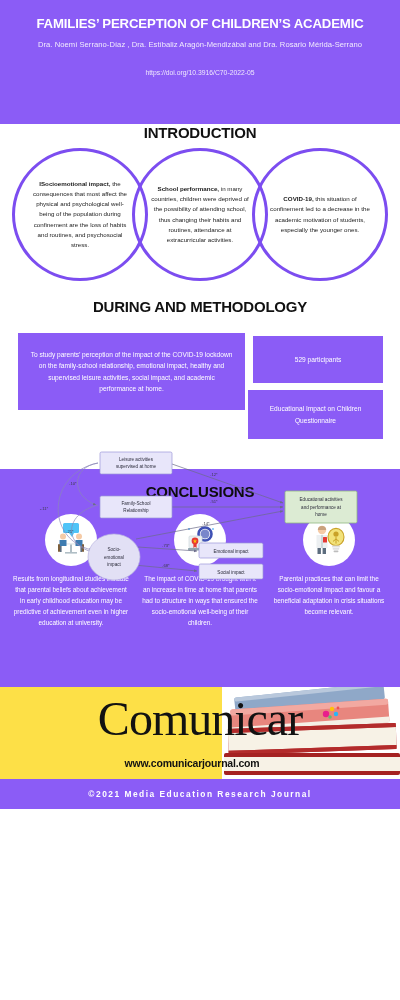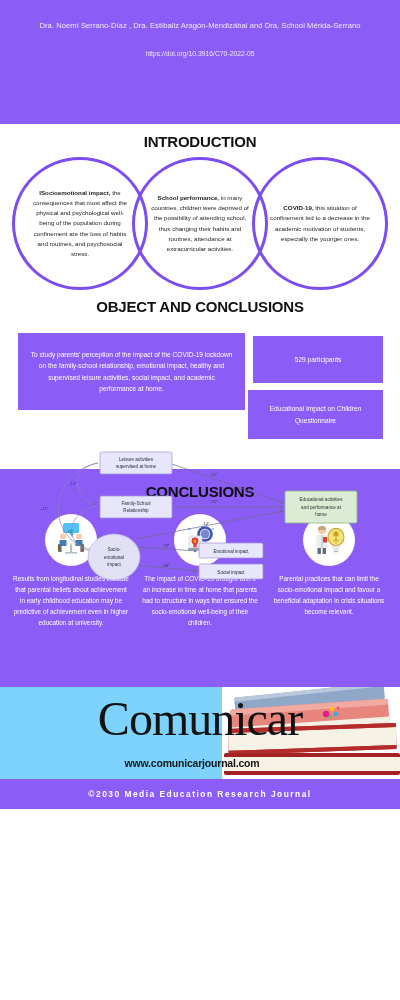--- a/index.html
+++ b/index.html
@@ -46,21 +46,21 @@
     font-size: 15px;
     font-weight: bold;
     color: #111111;
     letter-spacing: -0.2px;
   }
 
   
   .intro {
     position: relative;
     height: 170px;
-    padding-top: 9px;
+    padding-top: 0;
   }
   .circles {
     position: relative;
     height: 132px;
     margin-top: 7px;
   }
   .circle {
     position: absolute;
     width: 136px;
     height: 133px;
@@ -160,21 +160,21 @@
     color: #ffffff;
     font-size: 6.4px;
     line-height: 1.72;
     padding: 0 4px;
   }
 
   
   .logo-band {
     position: relative;
     height: 92px;
-    background: #7dd3fc;
+    background: #fde047;
     overflow: hidden;
   }
   .books-art {
     position: absolute;
     right: 0; top: 0;
     width: 178px; height: 92px;
     overflow: hidden;
   }
   .logo-word {
     position: absolute;
@@ -213,22 +213,23 @@
     letter-spacing: 1.5px;
   }
 
   .band-top { height: 8px; background: #8B5CF6; }
 </style>
 </head>
 <body>
 
 <div class="header">
   <div class="header-title">
-  </div>
-  <div class="header-authors">Dra. Noemí Serrano-Díaz , Dra. Estíbaliz Aragón-Mendizábal and Dra. School Mérida-Serrano</div>
+    <div>FAMILIES’ PERCEPTION OF CHILDREN’S ACADEMIC</div>
+  </div>
+  <div class="header-authors">Dra. Noemí Serrano-Díaz , Dra. Estíbaliz Aragón-Mendizábal and Dra. Rosario Mérida-Serrano</div>
   <div class="header-doi">https://doi.org/10.3916/C70-2022-05</div>
 </div>
 
 <section class="intro">
   <div class="section-title">INTRODUCTION</div>
   <div class="circles">
 
     <div class="circle circle-1">
       <div class="circle-text">
         <b>ISocioemotional impact,</b><span> the consequences that most affect the physical and psychological well-being of the population during confinement are the loss of habits and routines, and psychosocial stress.</span>
@@ -244,21 +245,21 @@
     <div class="circle circle-3">
       <div class="circle-text">
         <b>COVID-19,</b><span> this situation of confinement led to a decrease in the academic motivation of students, especially the younger ones.</span>
       </div>
     </div>
 
   </div>
 </section>
 
 <section class="method">
-  <div class="section-title">OBJECT AND CONCLUSIONS</div>
+  <div class="section-title">DURING AND METHODOLOGY</div>
 
   <div class="method-grid">
     <div class="purple-box box-objective">To study parents’ perception of the impact of the COVID-19 lockdown on the family-school relationship, emotional impact, healthy and supervised leisure activities, social impact, and academic performance at home.</div>
     <div class="purple-box box-participants">529 participants</div>
     <div class="purple-box box-instrument">Educational Impact on Children Questionnaire</div>
   </div>
 
   <div class="diagram-wrap">
     <svg width="400" height="150" viewBox="0 0 400 150" xmlns="http://www.w3.org/2000/svg">
       <defs>
@@ -432,14 +433,14 @@
       <circle cx="114" cy="27" r="2.2" fill="#29B6F6"></circle>
       <circle cx="108" cy="30" r="1.8" fill="#66BB6A"></circle>
       <circle cx="116" cy="21" r="1.4" fill="#EF5350"></circle>
     </svg>
   </div>
   <div class="logo-word">Comunicar</div>
   <div class="logo-url">www.comunicarjournal.com</div>
 </div>
 
 <div class="footer">
-  <div class="footer-text">©2030 Media Education Research Journal</div>
+  <div class="footer-text">©2021 Media Education Research Journal</div>
 </div>
 
 </body></html>

